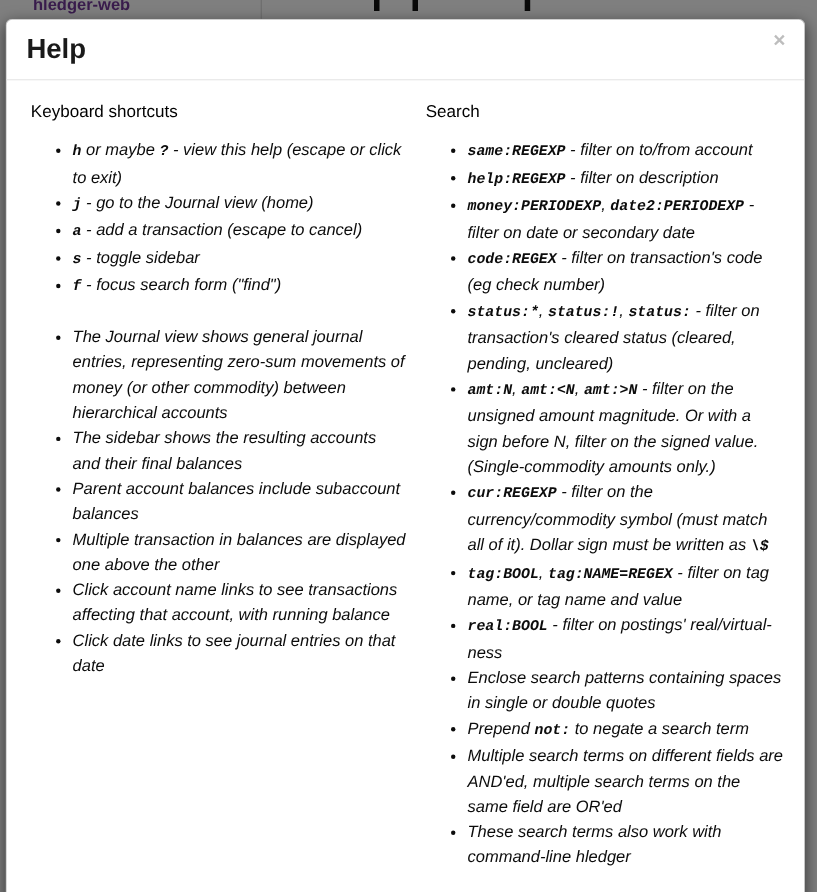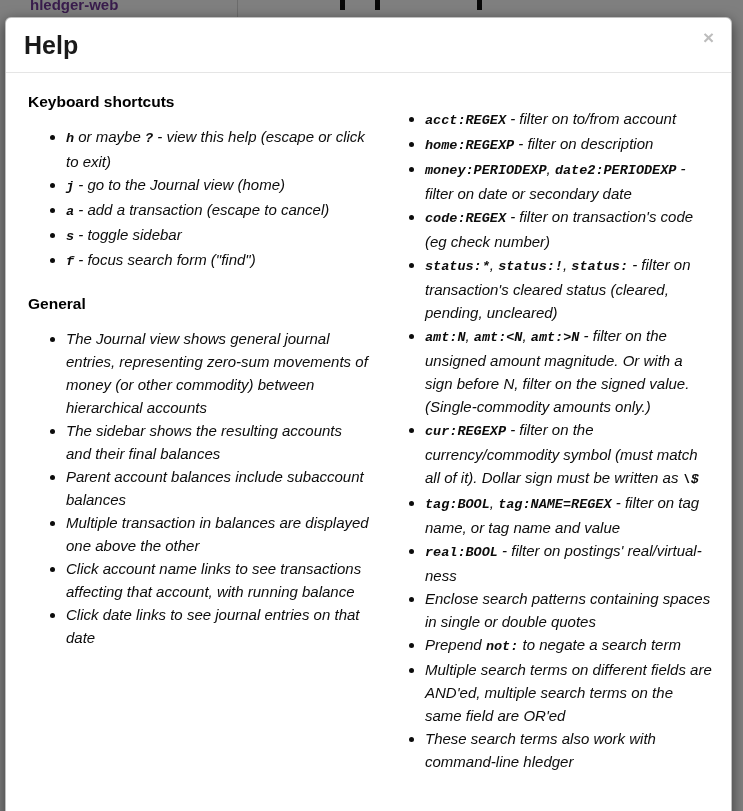--- a/index.html
+++ b/index.html
@@ -31,21 +31,21 @@
   .close-btn {
     position:absolute; top:10px; right:17px;
     font-size:19px; font-weight:700; color:#bdbdbd; cursor:pointer;
     font-family:"Liberation Sans", sans-serif; line-height:1;
   }
   .modal-body { display:flex; padding:20px 18px 40px 18px; }
   .col { box-sizing:border-box; }
   .col-left  { width:345px; flex:none; padding-left:4px; }
   .col-right { flex:1; margin-left:18px; max-width:345px; }
 
-  .col h4 { margin:20px 0 10px 0; font-size:15.5px; font-weight:700; color:#000; }
+  .col h4 { margin:20px 0 10px 0; font-size:15.5px; font-weight:400; color:#000; }
   .col h4:first-child { margin-top:0; }
   .col ul { margin:14px 0 22px 0; padding-left:38px; list-style:disc outside;font-style:italic; }
   .col li { font-size:15px; line-height:23px; color:#0c0c0c; }
   .col code {
     font-family:"Liberation Mono","DejaVu Sans Mono",monospace;
     font-weight:700; font-size:13.5px; color:#0c0c0c;
   }
 </style>
 </head>
 <body>
@@ -70,34 +70,34 @@
     <div class="modal-body">
       <div class="col col-left" id="col-left">
           <h4>Keyboard shortcuts</h4>
           <ul>
             <li><code>h</code> or maybe <code>?</code> - view this help (escape or click to exit)</li>
             <li><code>j</code> - go to the Journal view (home)</li>
             <li><code>a</code> - add a transaction (escape to cancel)</li>
             <li><code>s</code> - toggle sidebar</li>
             <li><code>f</code> - focus search form ("find")</li>
           </ul>
-          <h4>General</h4>
           <ul>
             <li>The Journal view shows general journal entries, representing zero-sum movements of money (or other commodity) between hierarchical accounts</li>
             <li>The sidebar shows the resulting accounts and their final balances</li>
             <li>Parent account balances include subaccount balances</li>
             <li>Multiple transaction in balances are displayed one above the other</li>
             <li>Click account name links to see transactions affecting that account, with running balance</li>
             <li>Click date links to see journal entries on that date</li>
           </ul>
         </div>
       <div class="col col-right" id="col-right">
+          <h4>Search</h4>
           <ul>
-            <li><code>acct:REGEX</code> - filter on to/from account</li>
-            <li><code>home:REGEXP</code> - filter on description</li>
+            <li><code>same:REGEXP</code> - filter on to/from account</li>
+            <li><code>help:REGEXP</code> - filter on description</li>
             <li><code>money:PERIODEXP</code>, <code>date2:PERIODEXP</code> - filter on date or secondary date</li>
             <li><code>code:REGEX</code> - filter on transaction's code (eg check number)</li>
             <li><code>status:*</code>, <code>status:!</code>, <code>status:</code> - filter on transaction's cleared status (cleared, pending, uncleared)</li>
             <li><code>amt:N</code>, <code>amt:&lt;N</code>, <code>amt:&gt;N</code> - filter on the unsigned amount magnitude. Or with a sign before N, filter on the signed value. (Single-commodity amounts only.)</li>
             <li><code>cur:REGEXP</code> - filter on the currency/commodity symbol (must match all of it). Dollar sign must be written as <code>\$</code></li>
             <li><code>tag:BOOL</code>, <code>tag:NAME=REGEX</code> - filter on tag name, or tag name and value</li>
             <li><code>real:BOOL</code> - filter on postings' real/virtual-ness</li>
             <li>Enclose search patterns containing spaces in single or double quotes</li>
             <li>Prepend <code>not:</code> to negate a search term</li>
             <li>Multiple search terms on different fields are AND'ed, multiple search terms on the same field are OR'ed</li>

